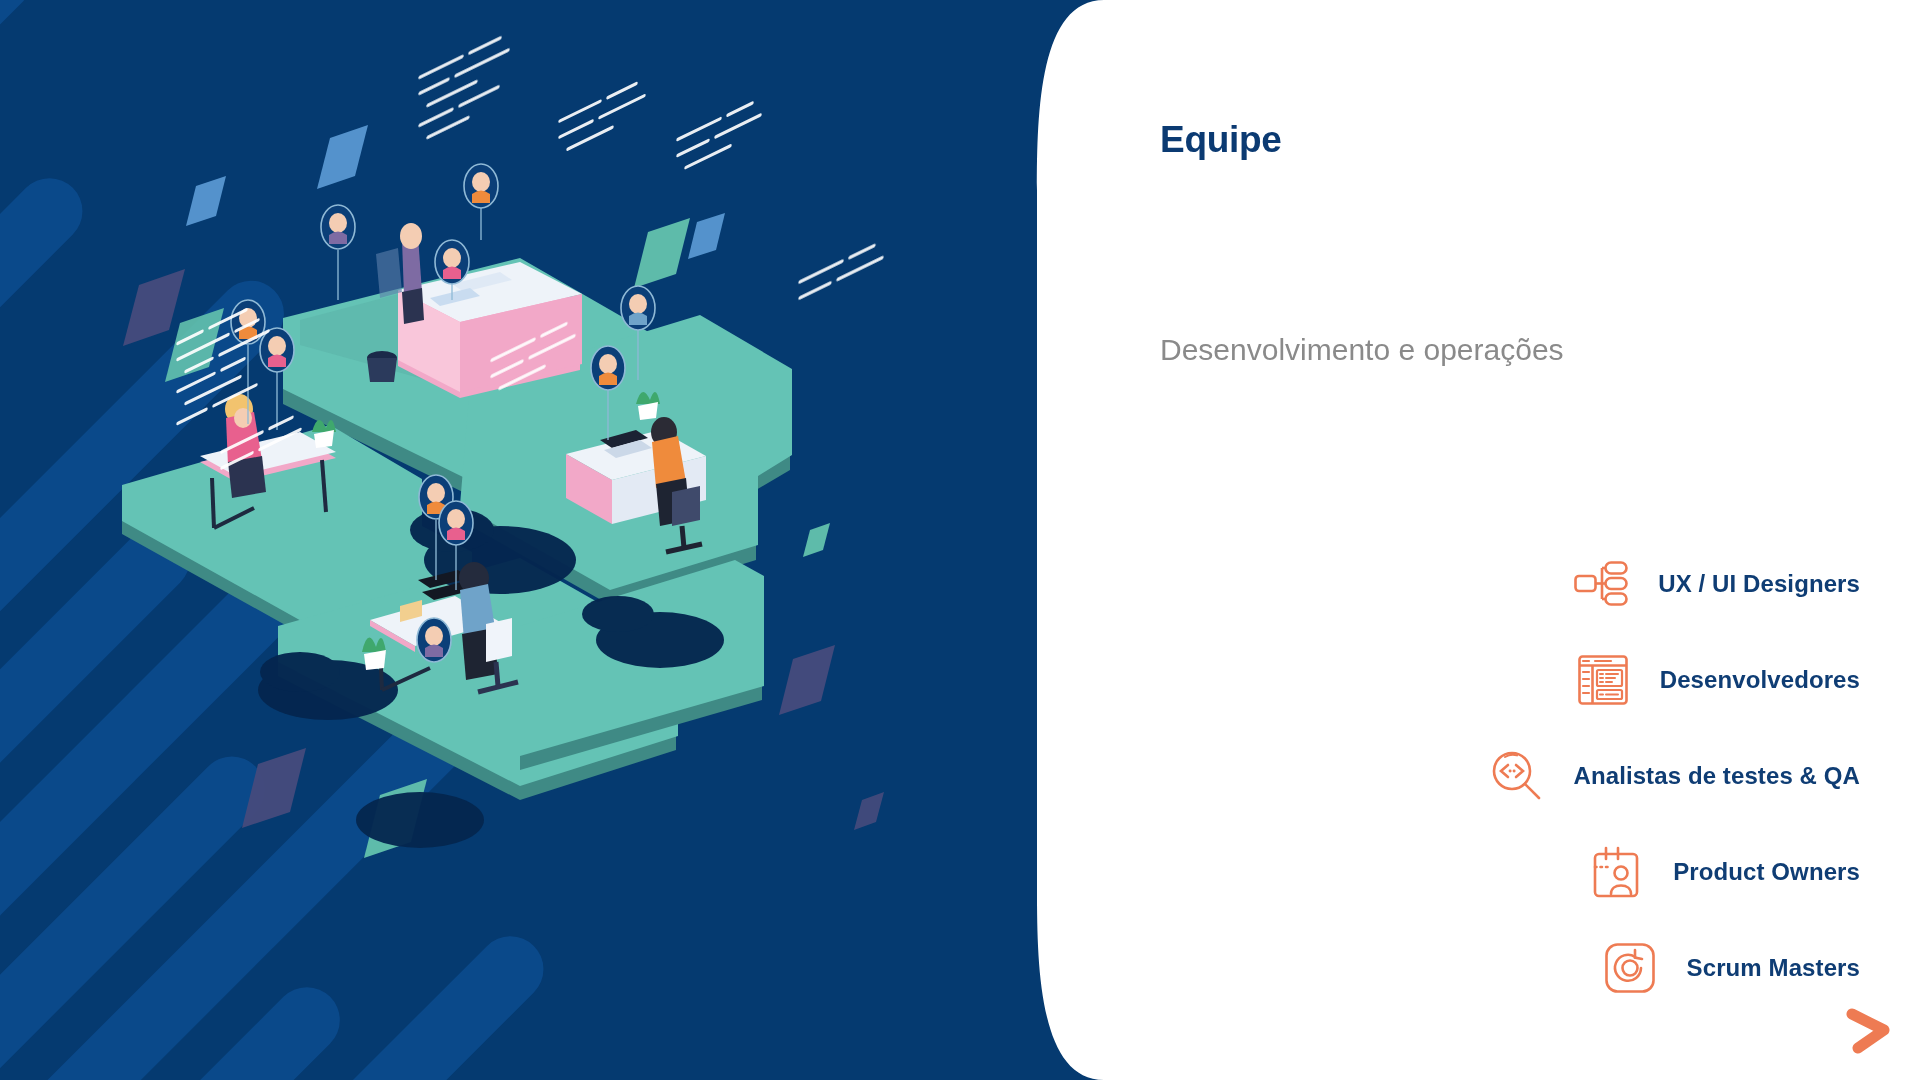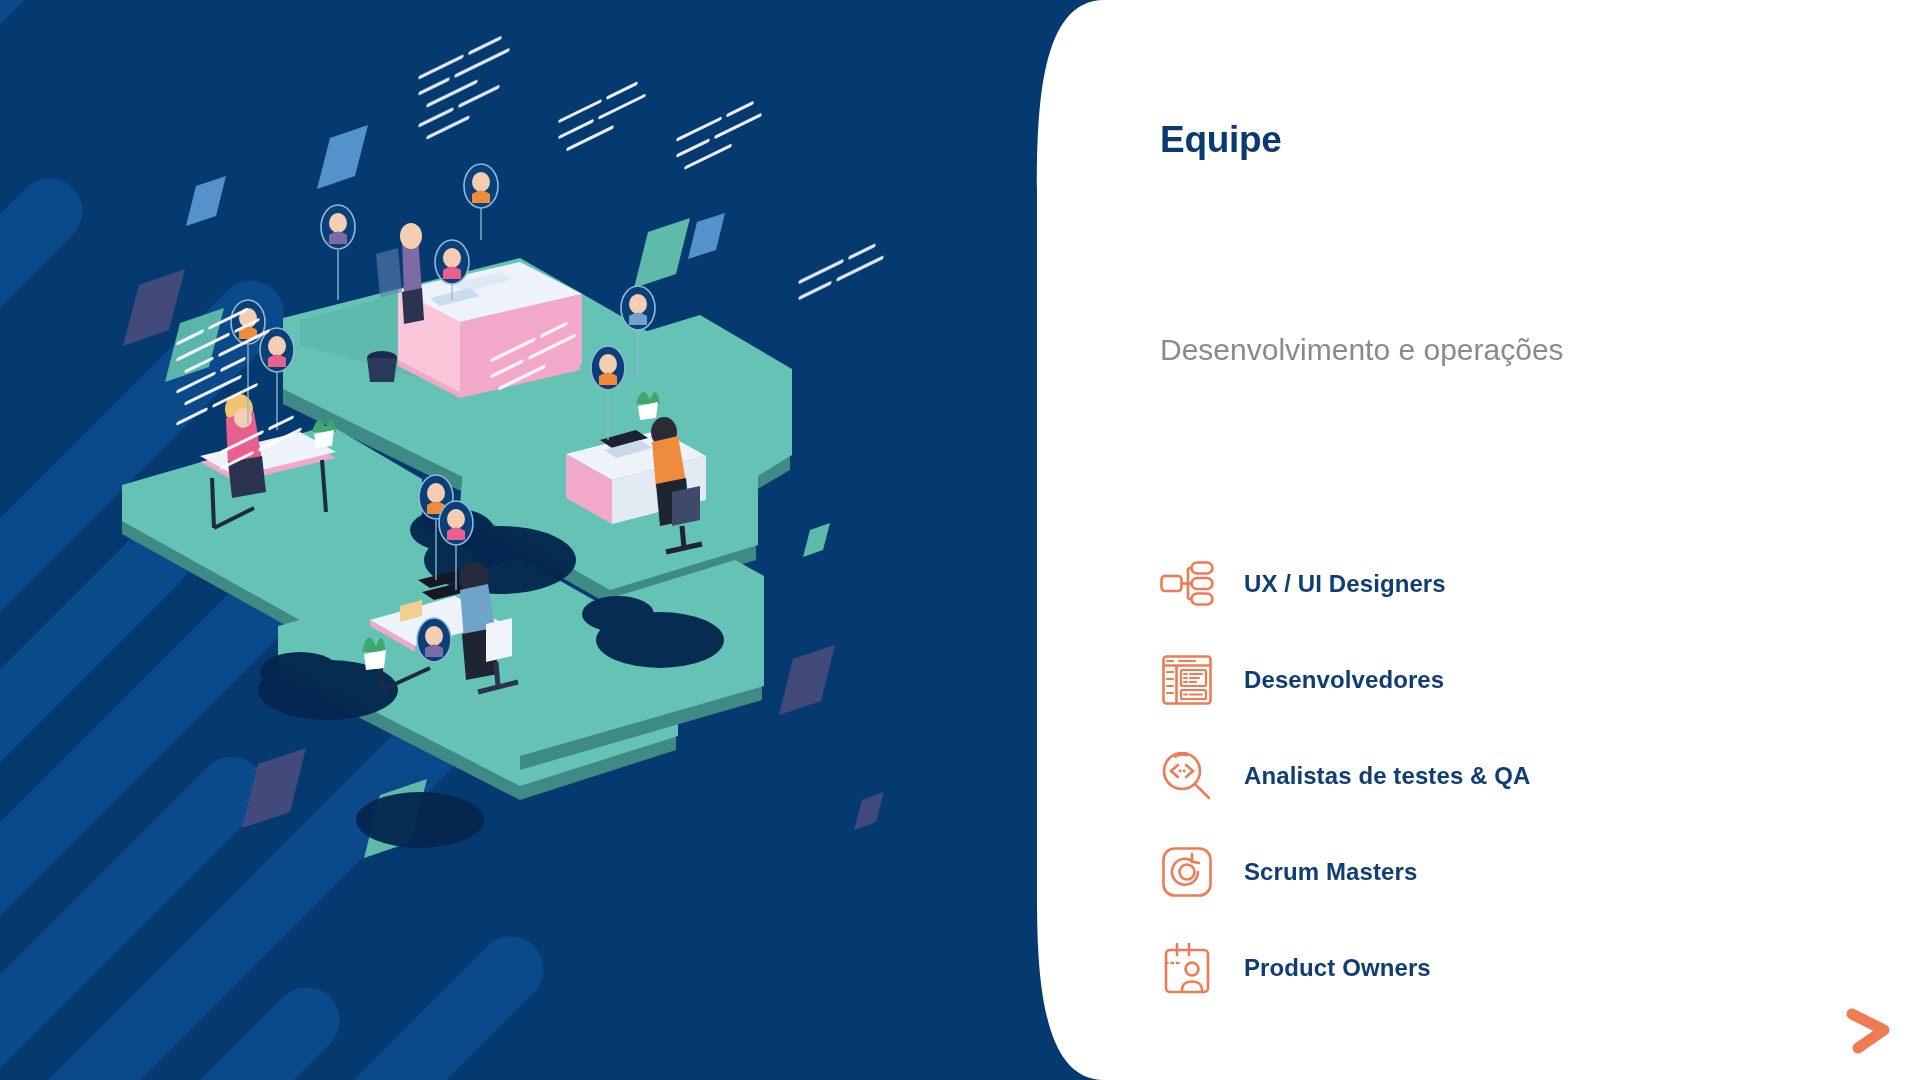--- a/index.html
+++ b/index.html
@@ -69,20 +69,21 @@
 
   .role-list {
     position:absolute; left:0; top:545px;
     width:700px;
   }
   .role-item {
     display:flex;
     align-items:center;
     height:77px;
     margin-bottom:19px;
+    justify-content:flex-end;
   }
   .role-item:last-child { margin-bottom:0; }
   .role-icon {
     width:62px; height:62px;
     flex:0 0 62px;
     display:flex; align-items:center; justify-content:center;
     margin-right:26px;
     margin-left:-4px;
   }
   .role-icon svg { display:block; }
@@ -495,46 +496,46 @@
               <path d="M23,21 L23.2,21"></path>
             </g>
             <path d="M14,7 C18,4.6 22,4.2 26,5.4" stroke-width="2"></path>
           </svg>
         </span>
         <span class="role-label">Analistas de testes &amp; QA</span>
       </li>
 
       <li class="role-item">
         <span class="role-icon">
-          <svg width="50" height="50" viewBox="0 0 50 50" fill="none" stroke="#ee7b53" stroke-width="2.6" stroke-linecap="round">
-            <rect x="1.5" y="1.5" width="47" height="47" rx="11"></rect>
-            <path d="M36,25 A13,13 0 1 1 30,13.8"></path>
-            <path d="M30,7 L30,14.6 L37,16"></path>
-            <circle cx="25" cy="25" r="7.5"></circle>
-          </svg>
-        </span>
-        <span class="role-label">Scrum Masters</span>
-      </li>
-
-      <li class="role-item">
-        <span class="role-icon">
           <svg width="50" height="52" viewBox="0 0 50 52" fill="none" stroke="#ee7b53" stroke-width="2.6" stroke-linecap="round">
             <path d="M4,12 C4,9.8 5.8,8 8,8 L42,8 C44.2,8 46,9.8 46,12
                      L46,46 C46,48.2 44.2,50 42,50 L8,50
                      C5.8,50 4,48.2 4,46 L4,12 Z"></path>
             <path d="M15,2 L15,13"></path>
             <path d="M27,2 L27,13"></path>
             <path d="M4,21 L18,21" stroke-dasharray="1.5 4"></path>
             <circle cx="30" cy="27" r="6.5"></circle>
             <path d="M20,48 C20,42.5 24,39.5 30,39.5 C36,39.5 40,42.5 40,48"></path>
           </svg>
         </span>
         <span class="role-label">Product Owners</span>
       </li>
 
+      <li class="role-item">
+        <span class="role-icon">
+          <svg width="50" height="50" viewBox="0 0 50 50" fill="none" stroke="#ee7b53" stroke-width="2.6" stroke-linecap="round">
+            <rect x="1.5" y="1.5" width="47" height="47" rx="11"></rect>
+            <path d="M36,25 A13,13 0 1 1 30,13.8"></path>
+            <path d="M30,7 L30,14.6 L37,16"></path>
+            <circle cx="25" cy="25" r="7.5"></circle>
+          </svg>
+        </span>
+        <span class="role-label">Scrum Masters</span>
+      </li>
+
     </ul>
 
     <div class="next-arrow">
       <svg width="62" height="62" viewBox="0 0 62 62" fill="none">
         <path d="M16,14 L48,30 L22,48" stroke="#ee7b53" stroke-width="11" stroke-linecap="round" stroke-linejoin="round"></path>
       </svg>
     </div>
 
   </div>
 </div>

